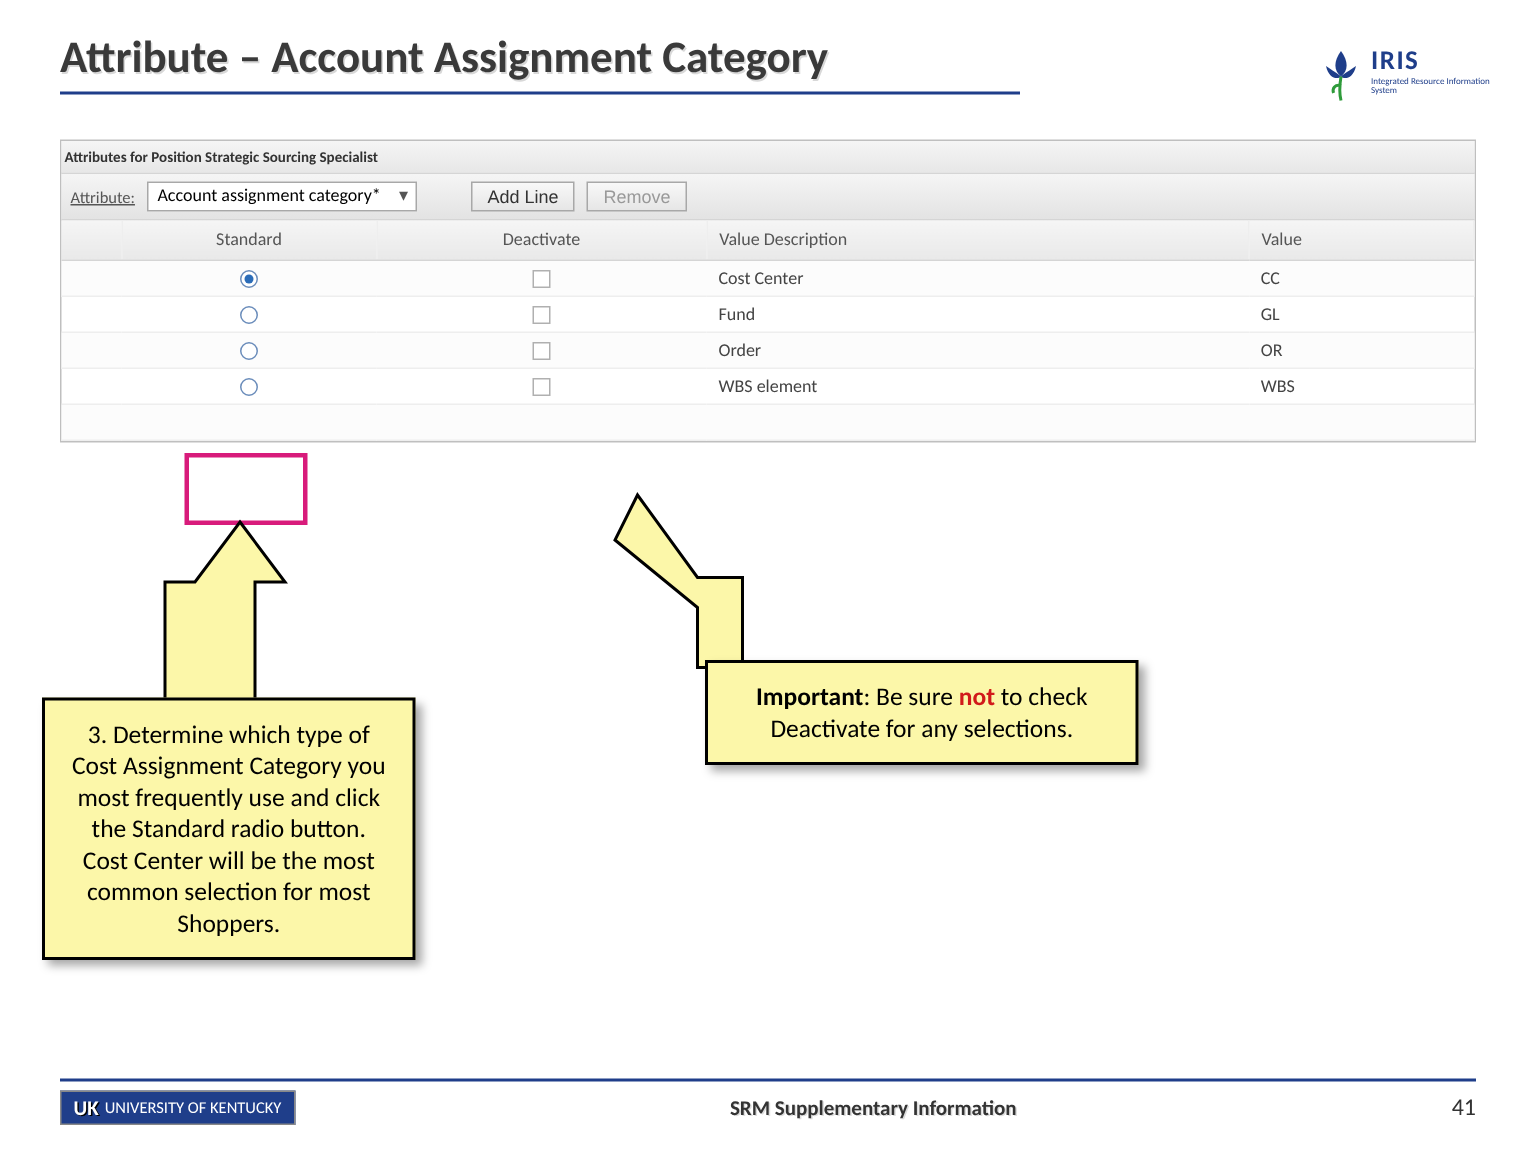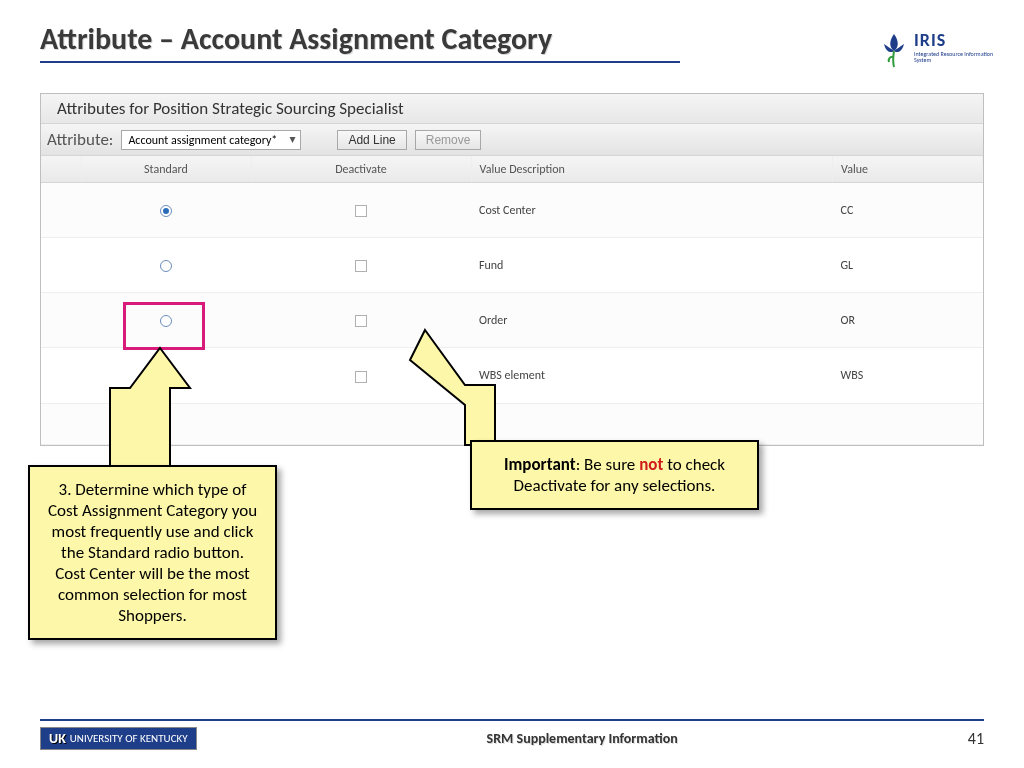--- a/index.html
+++ b/index.html
@@ -37,31 +37,31 @@
     font-weight: bold;
     text-shadow: 1px 1px 2px rgba(0,0,0,.4);
   }
   .panel {
     margin: 30px 40px 0 40px;
     border: 1px solid #bfbfbf;
     background: #fff;
   }
   .panel-header {
     background: linear-gradient(#f5f5f5, #e7e7e7);
-    font-size: 17px; font-weight: normal; color: #333;
-    padding: 4px 16px;
+    font-size: 10px; font-weight: bold; color: #333;
+    padding: 4px 2px;
     border-bottom: 1px solid #d5d5d5;
   }
   .panel-controls {
     background: linear-gradient(#f5f5f5, #e3e3e3);
     padding: 5px 6px;
     display: flex; align-items: center; gap: 8px;
     border-bottom: 1px solid #d5d5d5;
   }
-  .panel-controls label { font-size: 17px; color: #555; }
+  .panel-controls label { font-size: 11px; color: #555; text-decoration: underline; }
   .dropdown {
     background: #fff; border: 1px solid #a8a8a8;
     padding: 2px 22px 2px 6px; font-size: 12px;
     position: relative; min-width: 180px; cursor: pointer;
   }
   .dropdown::after {
     content: "▾"; position: absolute; right: 5px; top: 1px; color: #555;
   }
   .btn {
     background: linear-gradient(#f8f8f8, #e6e6e6);
@@ -71,21 +71,21 @@
   .btn.disabled { color: #999; }
   table.grid { width: 100%; border-collapse: collapse; font-size: 12px; }
   table.grid th {
     background: linear-gradient(#f5f5f5, #e9e9e9);
     font-weight: normal; color: #555;
     padding: 6px 8px; text-align: left;
     border-bottom: 1px solid #d5d5d5;
     border-right: 1px solid #eee;
   }
   table.grid td {
-    padding: 20px 8px; border-bottom: 1px solid #eee; color: #444;
+    padding: 4px 8px; border-bottom: 1px solid #eee; color: #444;
     height: 24px;
   }
   table.grid tr:nth-child(odd) td { background: #fcfcfc; }
   .col-std { width: 170px; text-align: center; }
   .col-deact { width: 220px; text-align: center; }
   .col-val { width: 150px; }
   .radio-dot {
     width: 12px; height: 12px; border: 1px solid #6b8dbb; border-radius: 50%;
     display: inline-block; vertical-align: middle; position: relative; background: #fff;
   }

